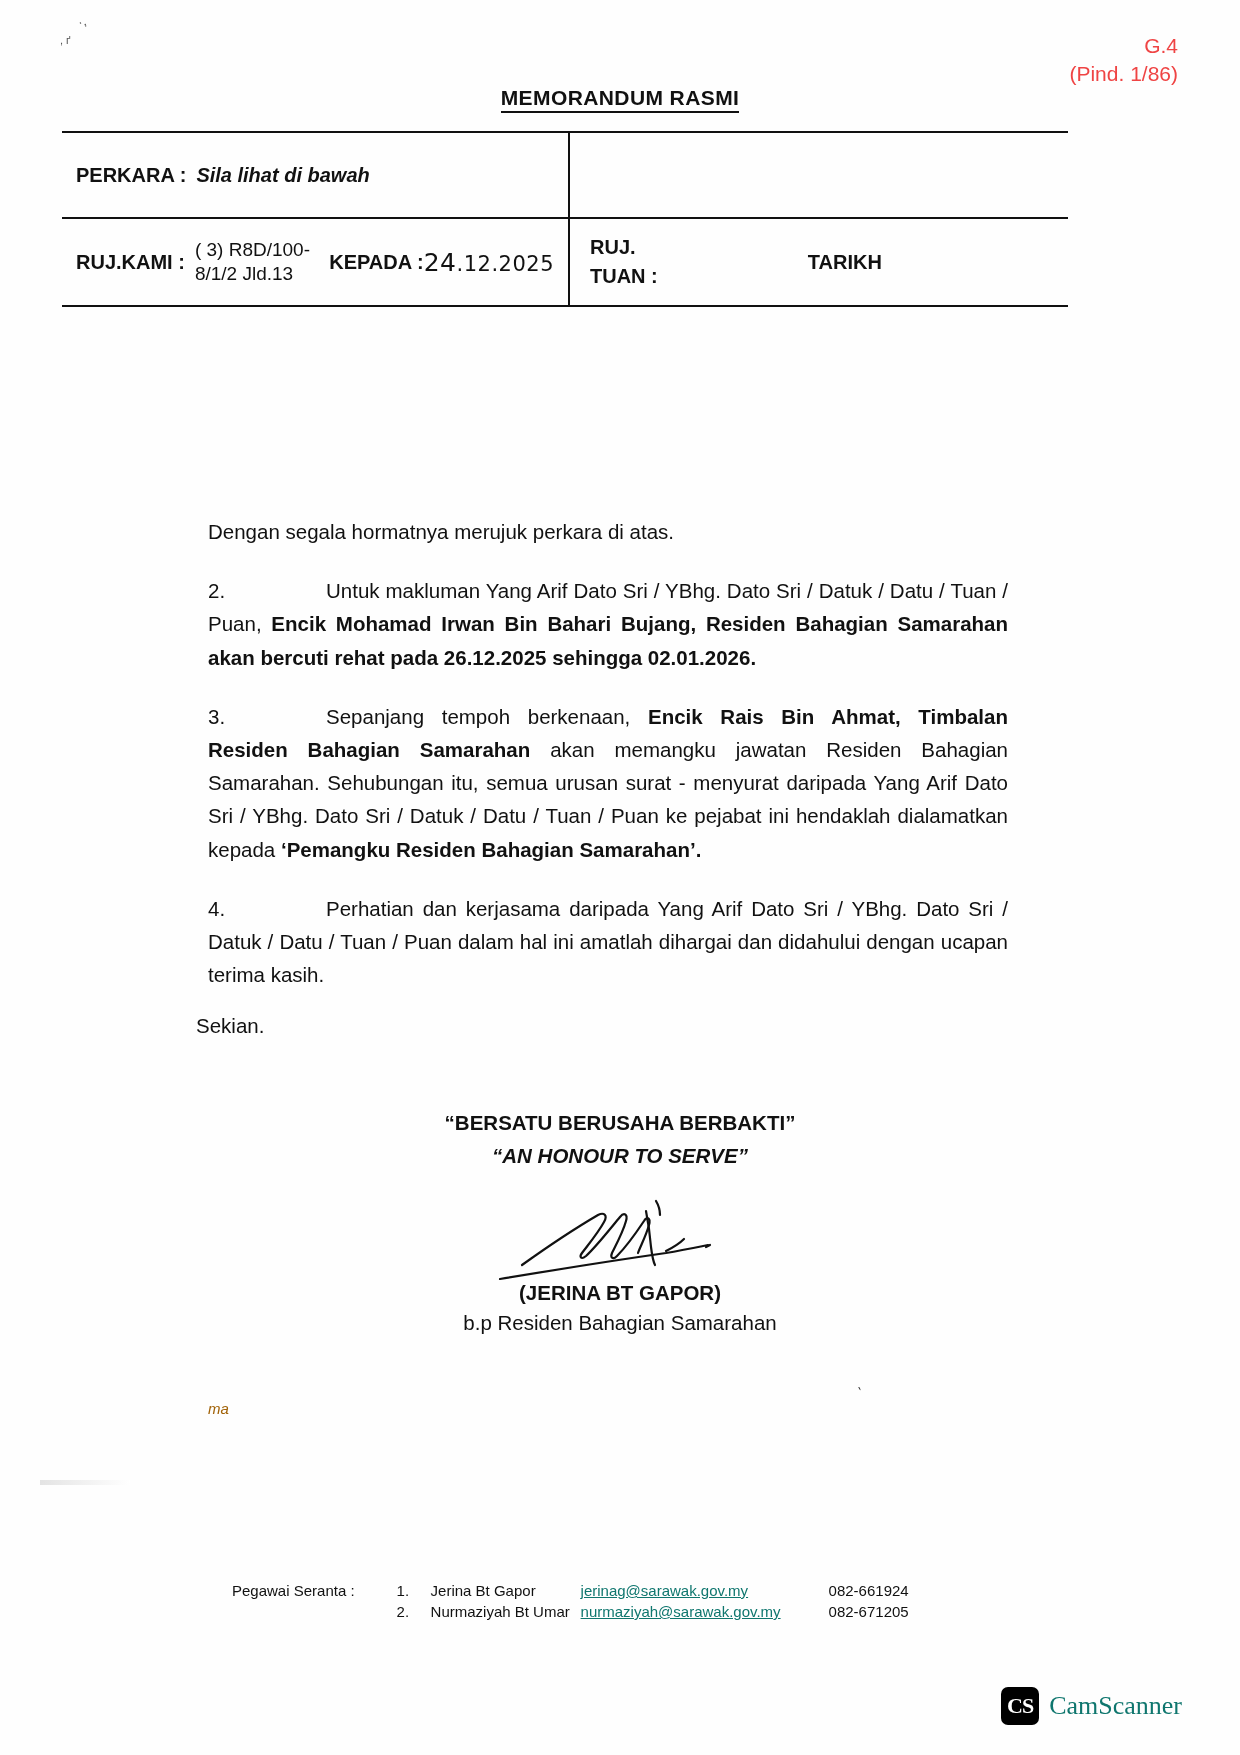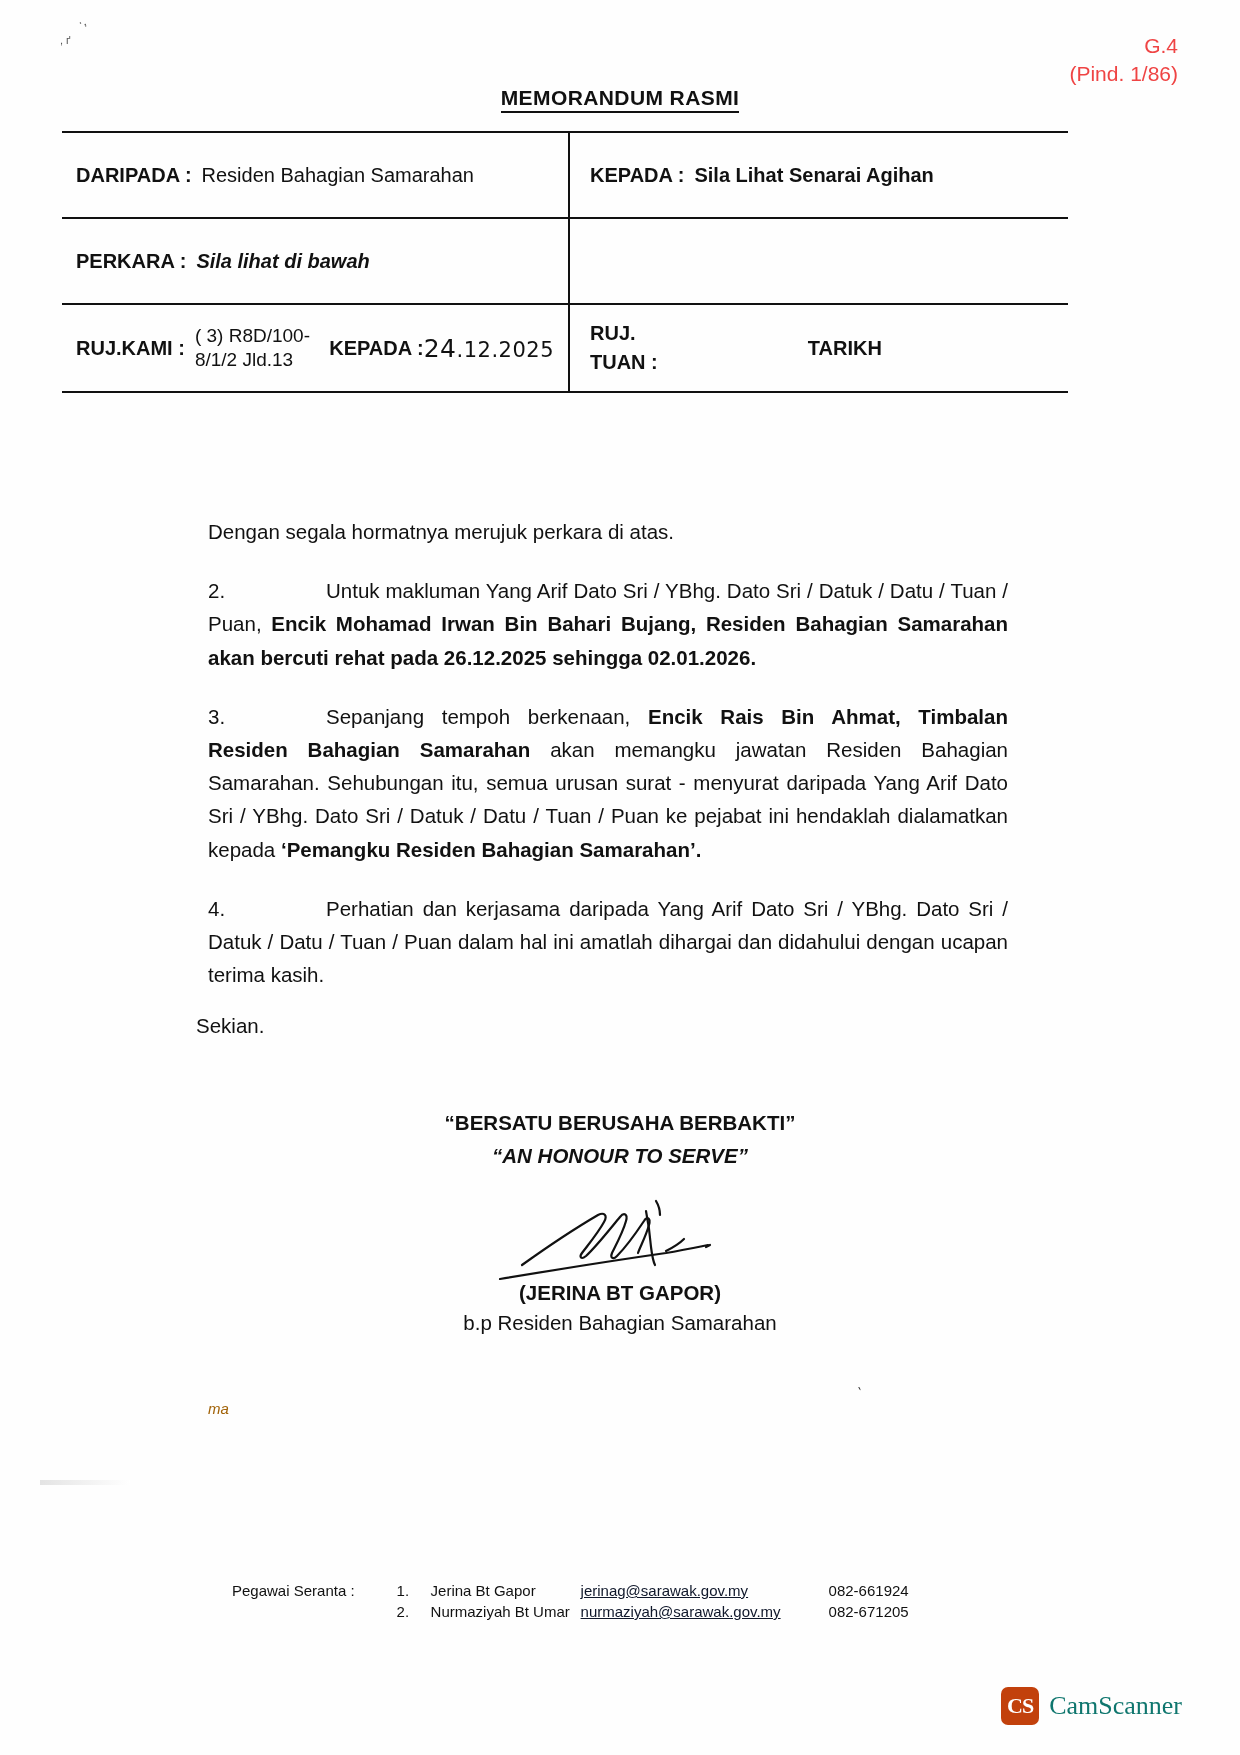--- a/index.html
+++ b/index.html
@@ -217,35 +217,35 @@
   }
   .footer td {
     padding: 2px 0;
     vertical-align: top;
     white-space: nowrap;
   }
   .footer td.idx { width: 34px; }
   .footer td.nm { width: 150px; }
   .footer td.em { width: 248px; }
   .footer a {
-    color: #0f172a;
+    color: #0f766e;
     text-decoration: underline;
   }
 
   
   .camscanner {
     position: absolute;
     right: 58px;
     bottom: 30px;
     display: flex;
     align-items: center;
   }
   .cs-logo {
     width: 38px; height: 38px;
-    background: #c2410c;
+    background: #000000;
     color: #fff;
     border-radius: 7px;
     font-size: 22px;
     font-weight: bold;
     display: flex;
     align-items: center;
     justify-content: center;
     letter-spacing: -1px;
     font-family: "Liberation Serif", serif;
   }
@@ -277,30 +277,20 @@
     <div>G.4</div>
     <div>(Pind. 1/86)</div>
   </div>
 
   <div class="doc-title">
     <span>MEMORANDUM RASMI</span>
   </div>
 
   <div class="memo-table">
 
-    <div class="memo-row">
-      <div class="memo-cell left">
-        <span class="lbl">DARIPADA :</span>
-        <span class="val">Residen Bahagian Samarahan</span>
-      </div>
-      <div class="memo-cell right">
-        <span class="lbl">KEPADA :</span>
-        <span class="val bold">Sila Lihat Senarai Agihan</span>
-      </div>
-    </div>
 
     <div class="memo-row">
       <div class="memo-cell left">
         <span class="lbl">PERKARA :</span>
         <span class="val ital">Sila lihat di bawah</span>
       </div>
     </div>
 
     <div class="memo-row last">
       <div class="memo-cell left">

